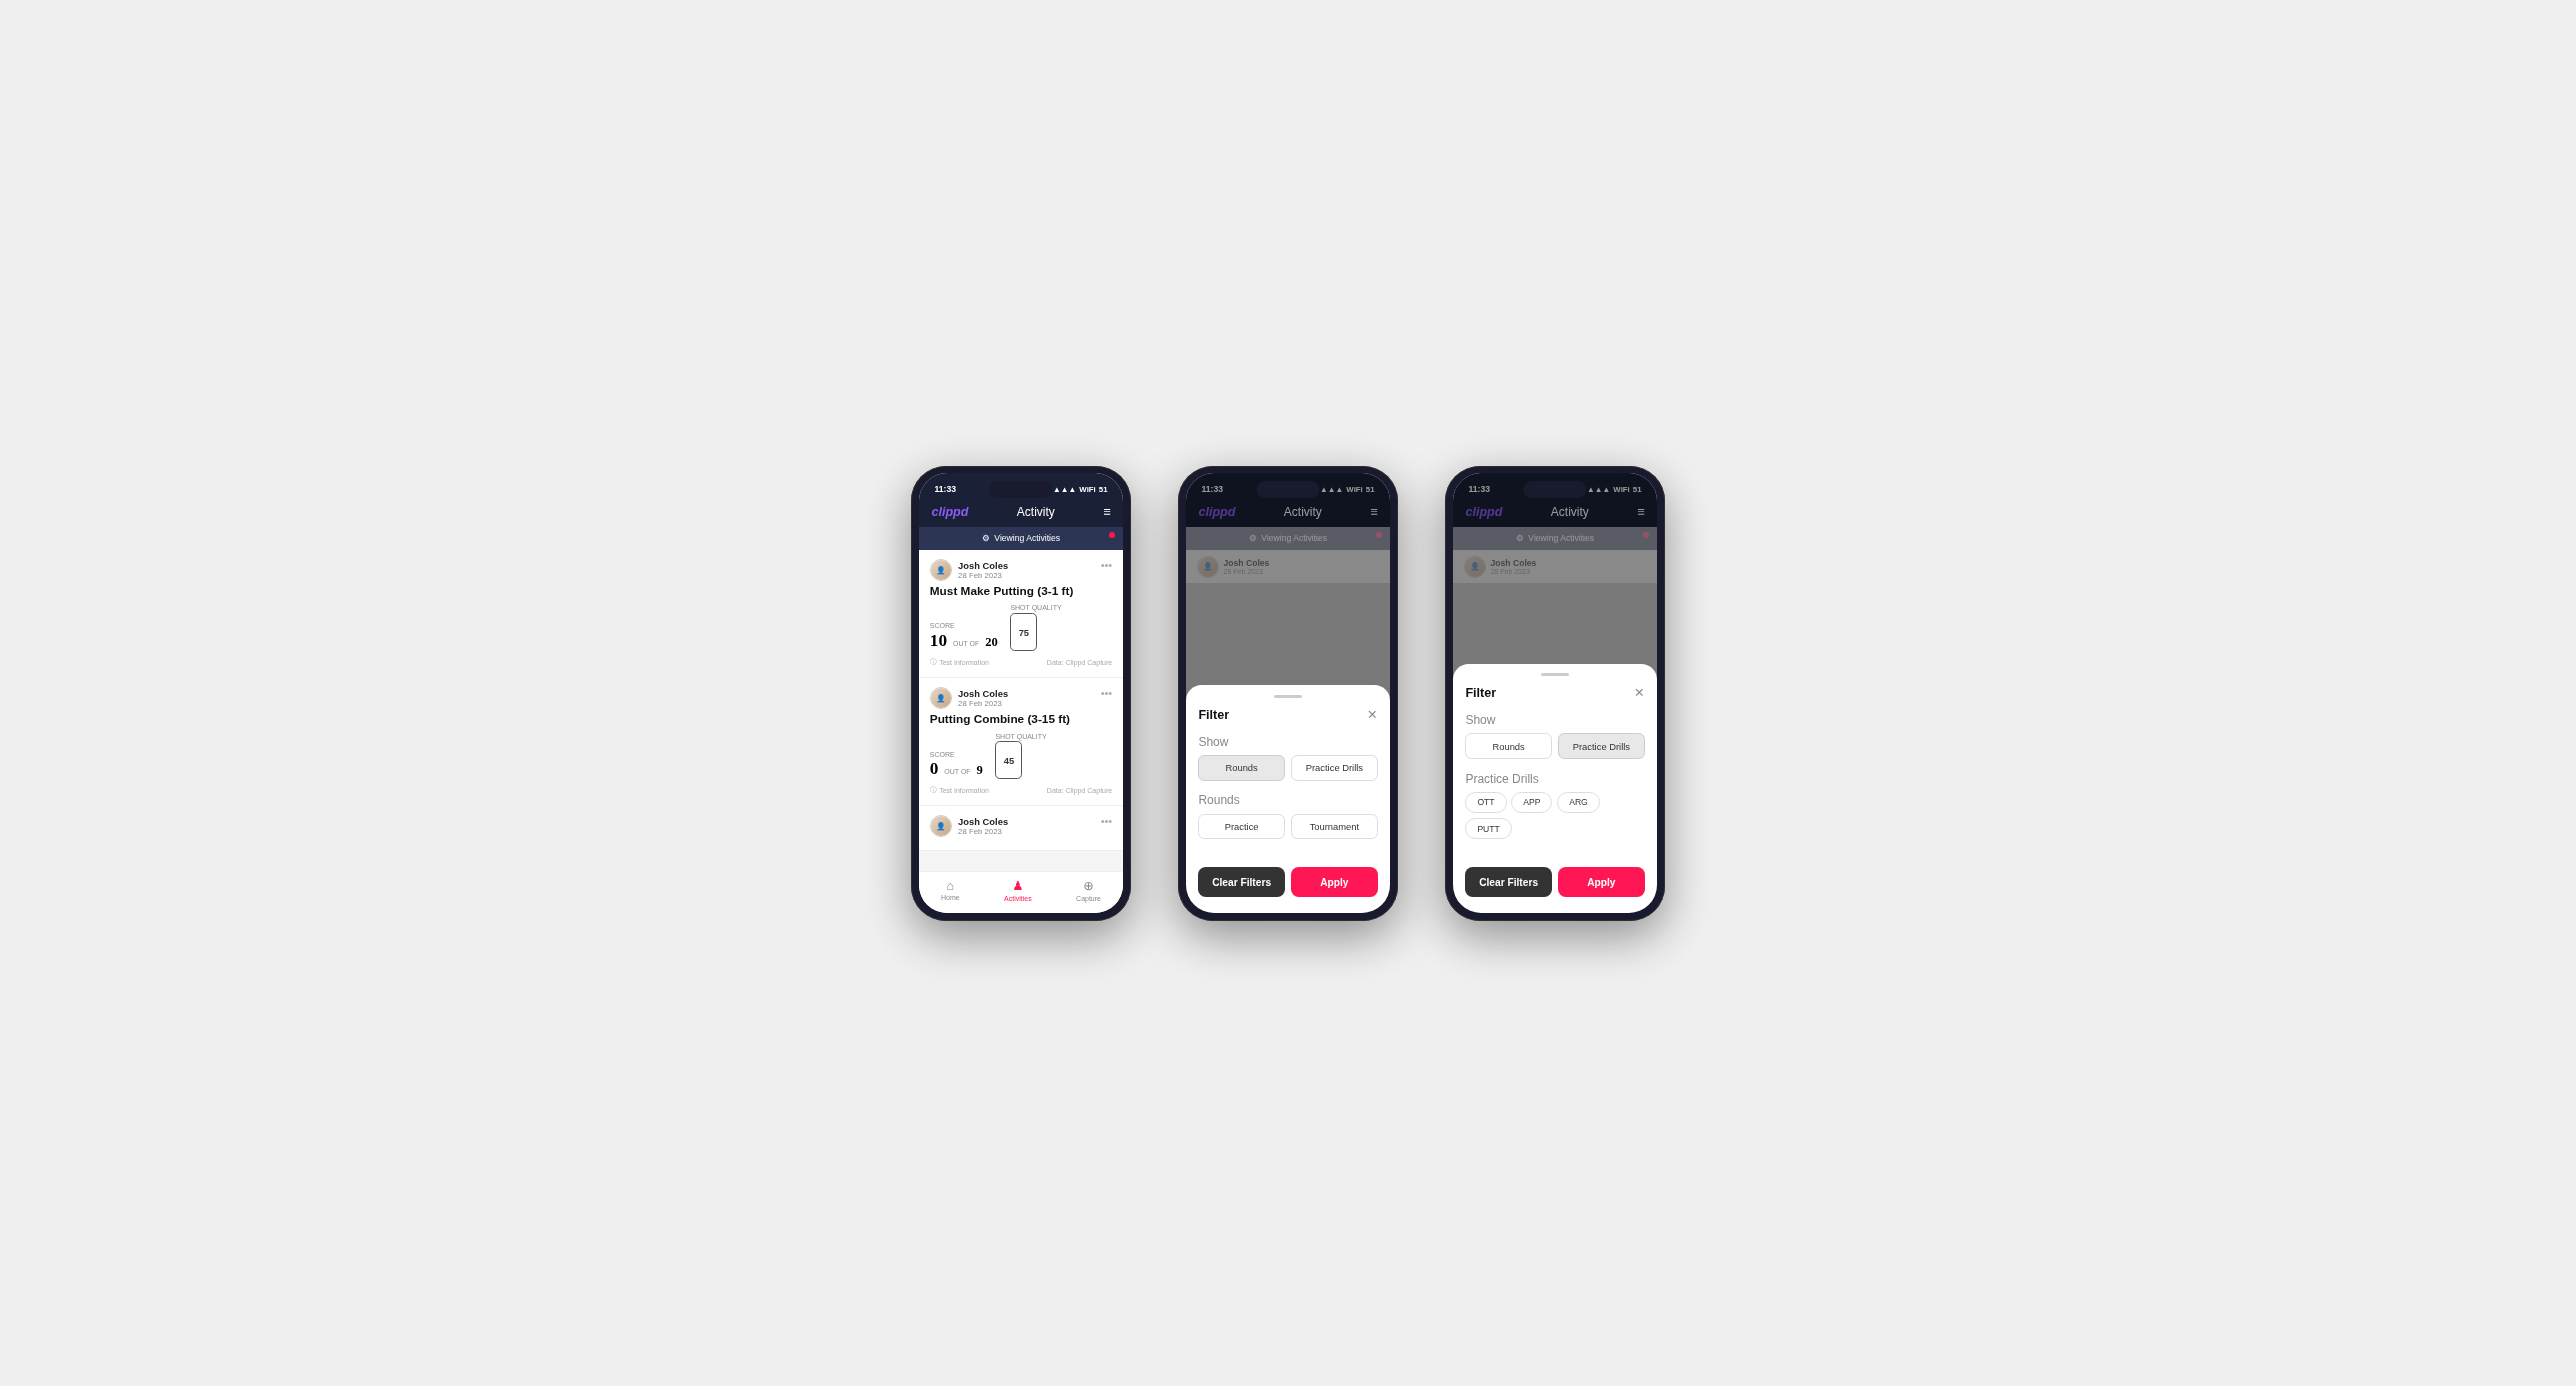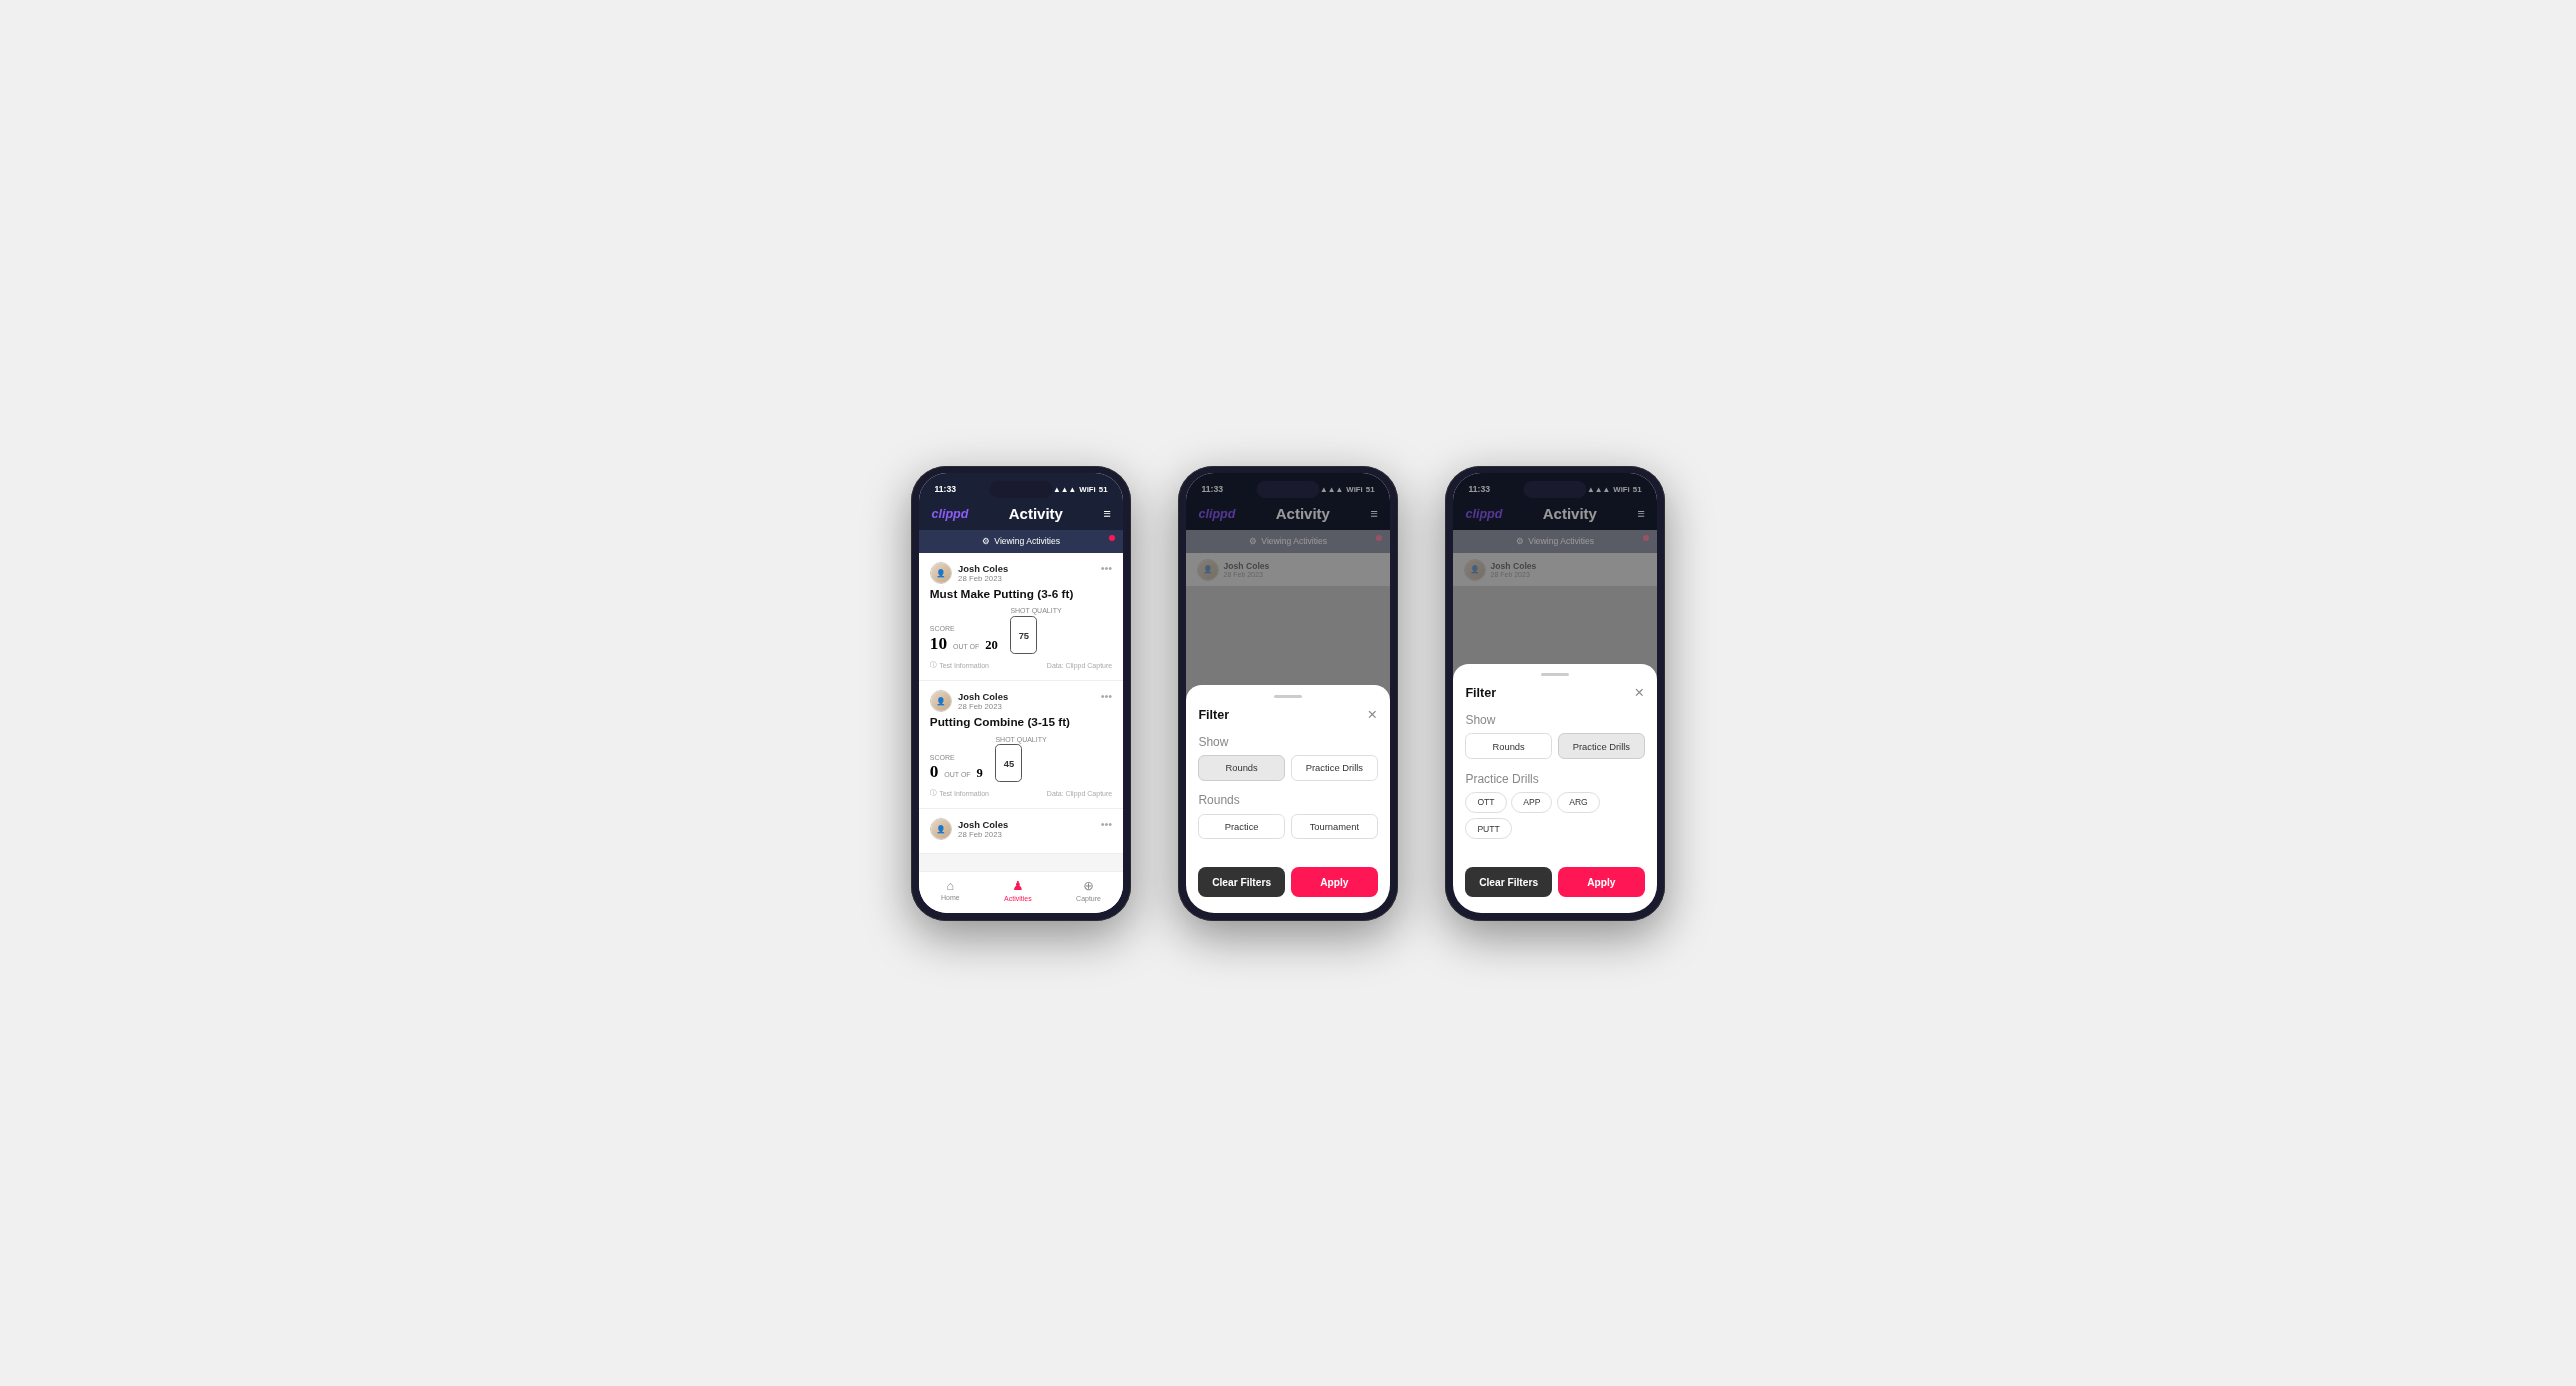--- a/index.html
+++ b/index.html
@@ -72,21 +72,21 @@
       align-items: center;
       padding: 6.3px 12.6px 7.8px;
       flex-shrink: 0;
     }
     .logo {
       color: #8b5cf6;
       font-weight: 800;
       font-size: 12.6px;
       font-style: italic;
     }
-    .nav-title { color: #fff; font-size: 15px; font-weight: 700; }
+    .nav-title { color: #fff; font-size: 12px; font-weight: 400; }
     .menu-icon { color: #fff; font-size: 12.6px; }
     
     .viewing-bar {
       background: #2d3555;
       display: flex;
       align-items: center;
       justify-content: center;
       padding: 6.3px;
       gap: 4.7px;
       position: relative;
@@ -341,21 +341,21 @@
               <div class="avatar">
                 <div class="avatar-inner">👤</div>
               </div>
               <div>
                 <div class="user-name">Josh Coles</div>
                 <div class="user-date">28 Feb 2023</div>
               </div>
             </div>
             <span class="more-icon">•••</span>
           </div>
-          <div class="activity-title">Must Make Putting (3-6 ft)</div>
+          <div class="activity-title">Must Make Putting (3-1 ft)</div>
           <div class="stats-row">
             <div>
               <div class="stat-label">Score</div>
               <span class="stat-value">10</span>
               <span class="stat-outof">OUT OF</span>
               <span class="stat-value" style="font-size:12.6px">20</span>
             </div>
             <div>
               <div class="stat-label">Shot Quality</div>
               <div class="quality-badge">75</div>

